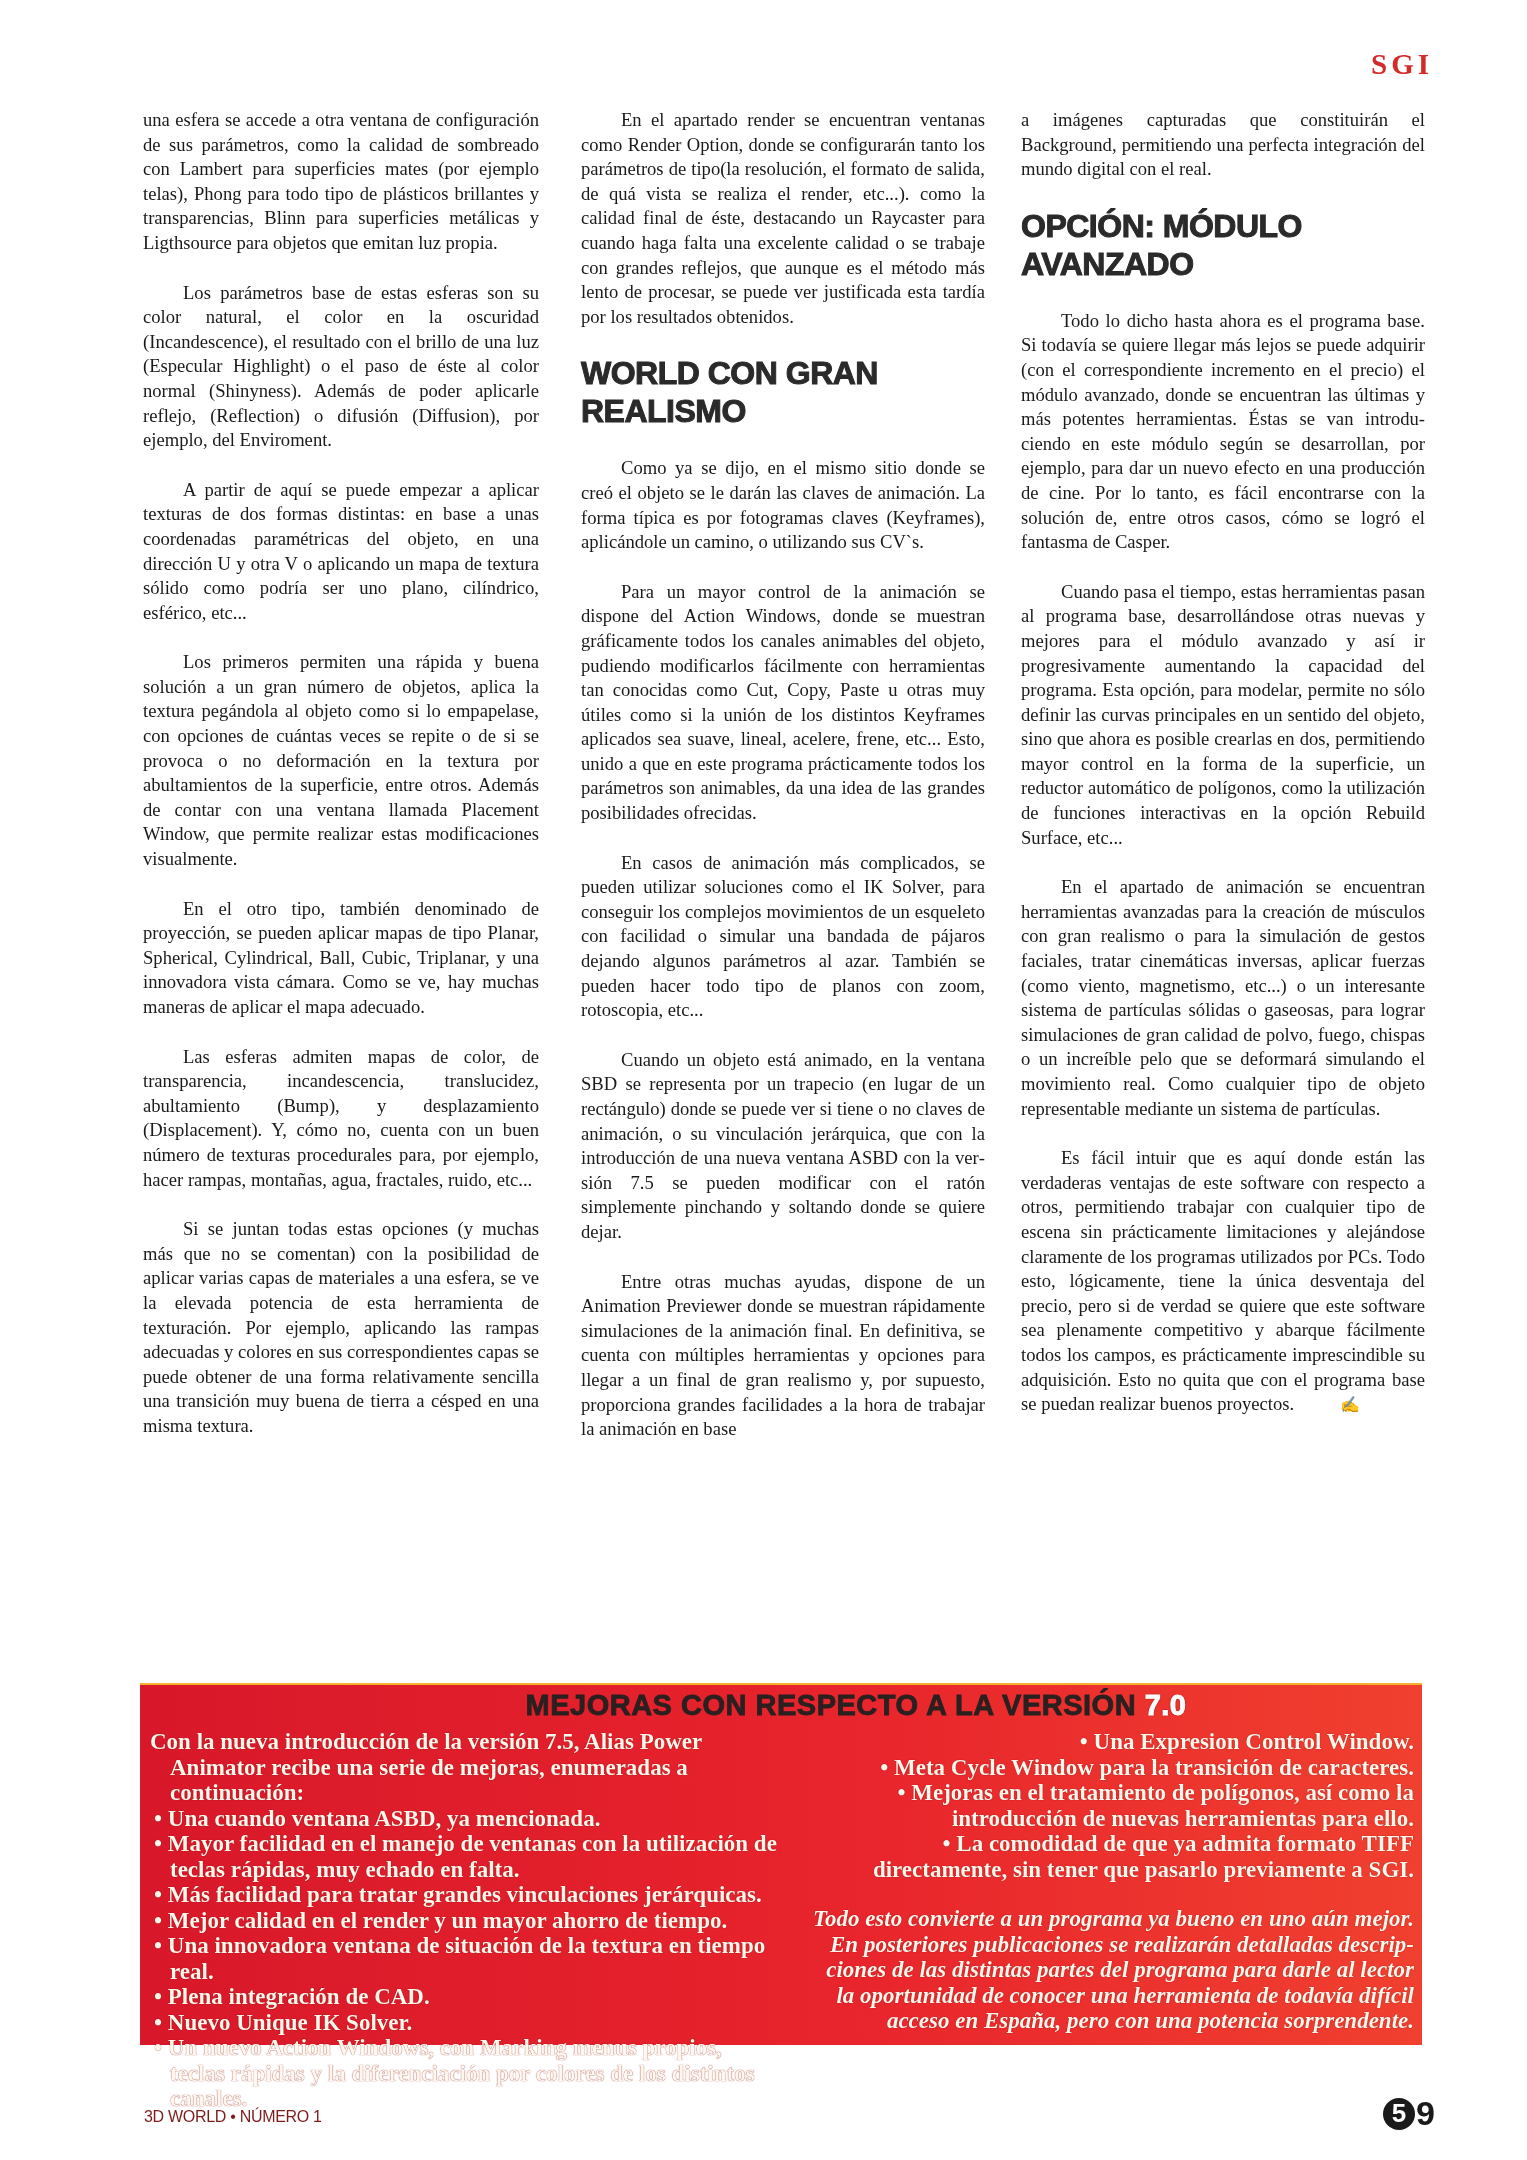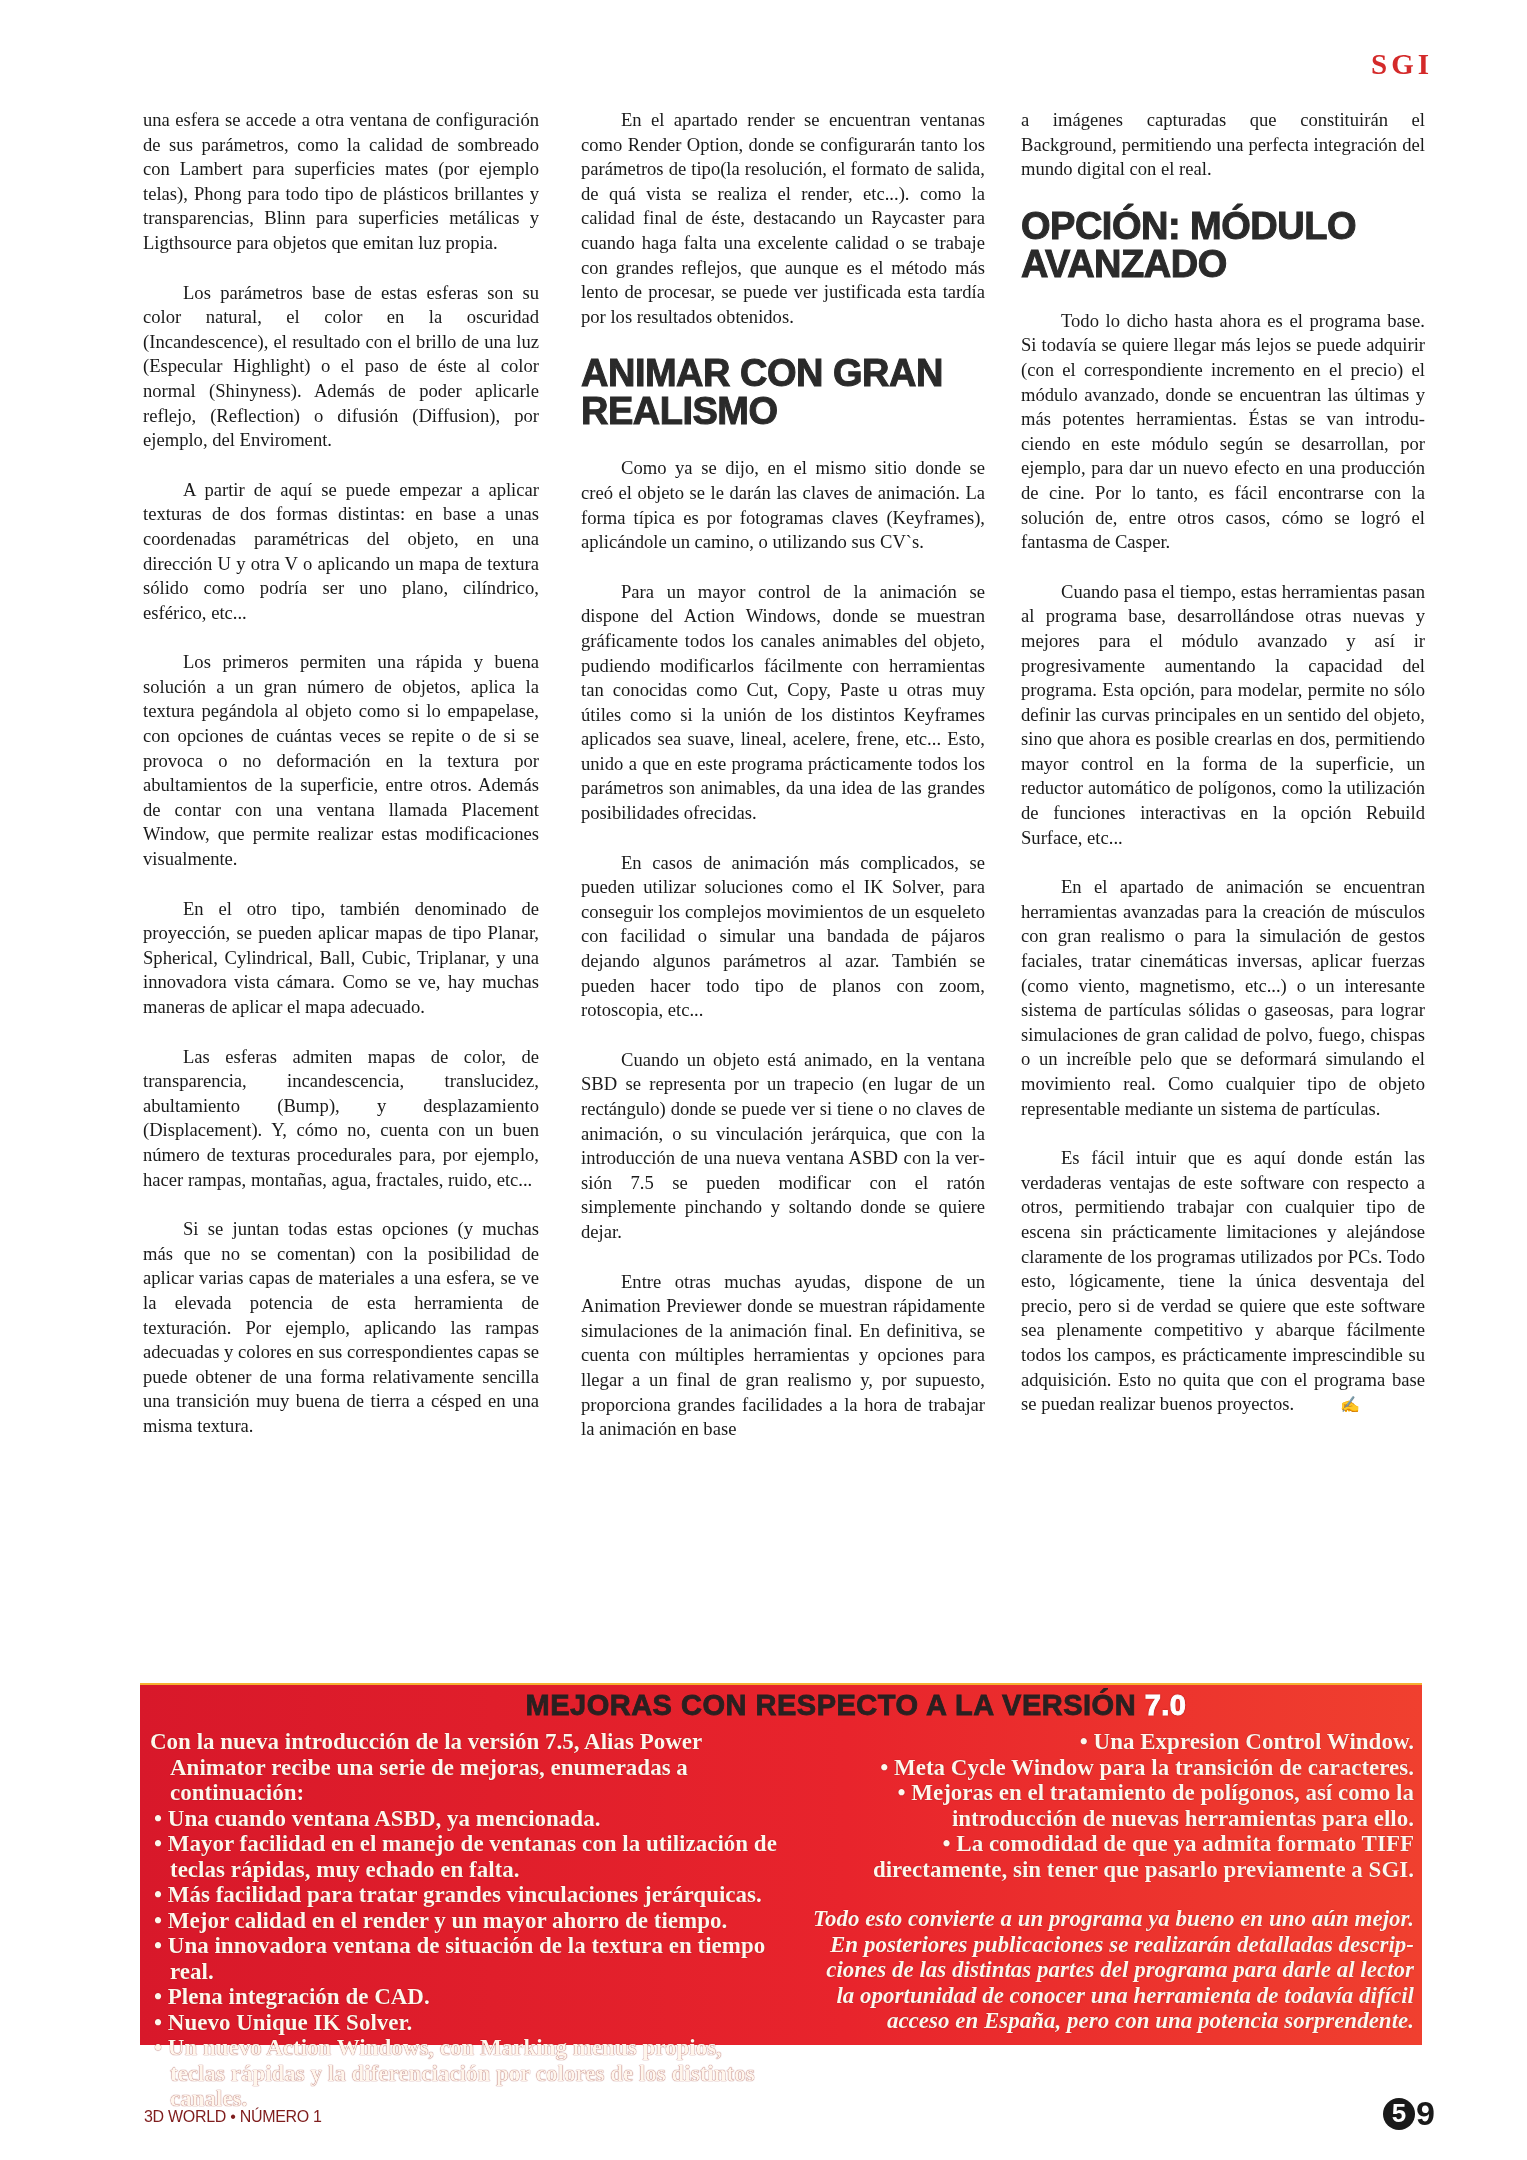--- a/index.html
+++ b/index.html
@@ -4,21 +4,21 @@
 <style>
   html, body { margin: 0; padding: 0; background: #ffffff; }
   body { width: 1527px; height: 2160px; position: relative; overflow: hidden; font-family: "Liberation Serif", "DejaVu Serif", serif; color: #1a1a1a; }
   .header-tag { position: absolute; right: 94px; top: 48px; font-family: "Liberation Serif", serif; font-weight: bold; font-size: 29px; letter-spacing: 4px; color: #d42a2a; }
   .col { position: absolute; top: 108px; width: 396px; font-size: 18.6px; line-height: 24.6px; text-align: justify; hyphens: manual; }
   .col1 { left: 143px; }
   .col2 { left: 581px; width: 404px; }
   .col3 { left: 1021px; width: 404px; }
   .col p { margin: 0 0 25px 0; text-indent: 40px; }
   .col p.noindent { text-indent: 0; }
-  .heading { font-family: "Liberation Sans", "DejaVu Sans", sans-serif; font-weight: 900; font-size: 38px; line-height: 38px; color: #2a2a2a; margin: 10px 0 26px 0; letter-spacing: -0.5px; -webkit-text-stroke: 1px #2a2a2a; text-align: left; }
+  .heading { font-family: "Liberation Sans", "DejaVu Sans", sans-serif; font-weight: 900; font-size: 32px; line-height: 38px; color: #2a2a2a; margin: 10px 0 26px 0; letter-spacing: -0.5px; -webkit-text-stroke: 1px #2a2a2a; text-align: left; }
   .endmark { display: inline-block; color: #8a8fcf; font-size: 16px; margin-left: 6px; }
   .redbox { position: absolute; left: 140px; top: 1683px; width: 1282px; height: 362px; background: linear-gradient(90deg, #d8182a 0%, #e8242c 55%, #f0402f 100%); border-top: 2px solid #f5b030; box-sizing: border-box; }
   .redbox-title { position: absolute; left: 0; right: 0; top: 4px; text-align: center; font-family: "Liberation Sans", "DejaVu Sans", sans-serif; font-weight: 900; font-size: 29px; letter-spacing: 0.5px; color: #2b2020; -webkit-text-stroke: 0.8px #2b2020; padding-left: 150px; }
   .redbox-title .ver { color: #ffffff; -webkit-text-stroke: 1px #ffffff; text-shadow: 0 0 2px #600; }
   .rb-col { position: absolute; top: 44px; font-family: "Liberation Serif", serif; font-weight: bold; font-size: 23px; line-height: 25.5px; color: #fff6ec; text-shadow: 0 0 1px #7a0000; }
   .rb-left { left: 10px; width: 630px; }
   .rb-right { left: 664px; width: 610px; text-align: right; }
   .rb-col .line { margin: 0; }
   .rb-col .intro { padding-left: 20px; text-indent: -20px; }
   .rb-col .bullet { padding-left: 20px; text-indent: -16px; }
@@ -37,21 +37,21 @@
   <p>Los parámetros base de estas esferas son su color natural, el color en la oscuridad (Incandescence), el resultado con el brillo de una luz (Especular Highlight) o el paso de éste al color normal (Shinyness). Además de poder aplicarle reflejo, (Reflection) o difu­sión (Diffusion), por ejemplo, del Enviroment.</p>
   <p>A partir de aquí se puede empezar a apli­car texturas de dos formas distintas: en base a unas coordenadas paramétricas del objeto, en una dirección U y otra V o aplicando un mapa de textura sólido como podría ser uno plano, cilíndrico, esférico, etc...</p>
   <p>Los primeros permiten una rápida y buena solución a un gran número de objetos, aplica la textura pegándola al objeto como si lo empapelase, con opciones de cuántas veces se repite o de si se provoca o no deformación en la textura por abultamientos de la superficie, entre otros. Además de contar con una venta­na llamada Placement Window, que permite realizar estas modificaciones visualmente.</p>
   <p>En el otro tipo, también denominado de proyección, se pueden aplicar mapas de tipo Planar, Spherical, Cylindrical, Ball, Cubic, Triplanar, y una innovadora vista cámara. Como se ve, hay muchas maneras de aplicar el mapa adecuado.</p>
   <p>Las esferas admiten mapas de color, de transparencia, incandescencia, translucidez, abultamiento (Bump), y desplazamiento (Displacement). Y, cómo no, cuenta con un buen número de texturas procedurales para, por ejemplo, hacer rampas, montañas, agua, fractales, ruido, etc...</p>
   <p>Si se juntan todas estas opciones (y muchas más que no se comentan) con la posi­bilidad de aplicar varias capas de materiales a una esfera, se ve la elevada potencia de esta herramienta de texturación. Por ejemplo, aplicando las rampas adecuadas y colores en sus correspondientes capas se puede obtener de una forma relativamente sencilla una tran­sición muy buena de tierra a césped en una misma textura.</p>
 </div>
 
 <div class="col col2">
   <p>En el apartado render se encuentran ven­tanas como Render Option, donde se configu­rarán tanto los parámetros de tipo(la resolu­ción, el formato de salida, de quá vista se rea­liza el render, etc...). como la calidad final de éste, destacando un Raycaster para cuando haga falta una excelente calidad o se trabaje con grandes reflejos, que aunque es el método más lento de procesar, se puede ver justifica­da esta tardía por los resultados obtenidos.</p>
-  <h2 class="heading">ANIMAR CON GRAN REALISMO</h2>
+  <h2 class="heading">WORLD CON GRAN REALISMO</h2>
   <p>Como ya se dijo, en el mismo sitio donde se creó el objeto se le darán las claves de ani­mación. La forma típica es por fotogramas claves (Keyframes), aplicándole un camino, o utilizando sus CV`s.</p>
   <p>Para un mayor control de la animación se dispone del Action Windows, donde se muestran gráficamente todos los canales ani­mables del objeto, pudiendo modificarlos fácilmente con herramientas tan conocidas como Cut, Copy, Paste u otras muy útiles como si la unión de los distintos Keyframes aplicados sea suave, lineal, acelere, frene, etc... Esto, unido a que en este programa prácticamente todos los parámetros son ani­mables, da una idea de las grandes posibili­dades ofrecidas.</p>
   <p>En casos de animación más complicados, se pueden utilizar soluciones como el IK Solver, para conseguir los complejos movi­mientos de un esqueleto con facilidad o simu­lar una bandada de pájaros dejando algunos parámetros al azar. También se pueden hacer todo tipo de planos con zoom, rotoscopia, etc...</p>
   <p>Cuando un objeto está animado, en la ventana SBD se representa por un trapecio (en lugar de un rectángulo) donde se puede ver si tiene o no claves de animación, o su vinculación jerárquica, que con la introduc­ción de una nueva ventana ASBD con la ver­sión 7.5 se pueden modificar con el ratón simplemente pinchando y soltando donde se quiere dejar.</p>
   <p>Entre otras muchas ayudas, dispone de un Animation Previewer donde se muestran rápi­damente simulaciones de la animación final. En definitiva, se cuenta con múltiples herramientas y opciones para llegar a un final de gran realis­mo y, por supuesto, proporciona grandes facili­dades a la hora de trabajar la animación en base</p>
 </div>
 
 <div class="col col3">
   <p class="noindent">a imágenes capturadas que constituirán el Background, permitiendo una perfecta integra­ción del mundo digital con el real.</p>
   <h2 class="heading">OPCIÓN: MÓDULO AVANZADO</h2>

